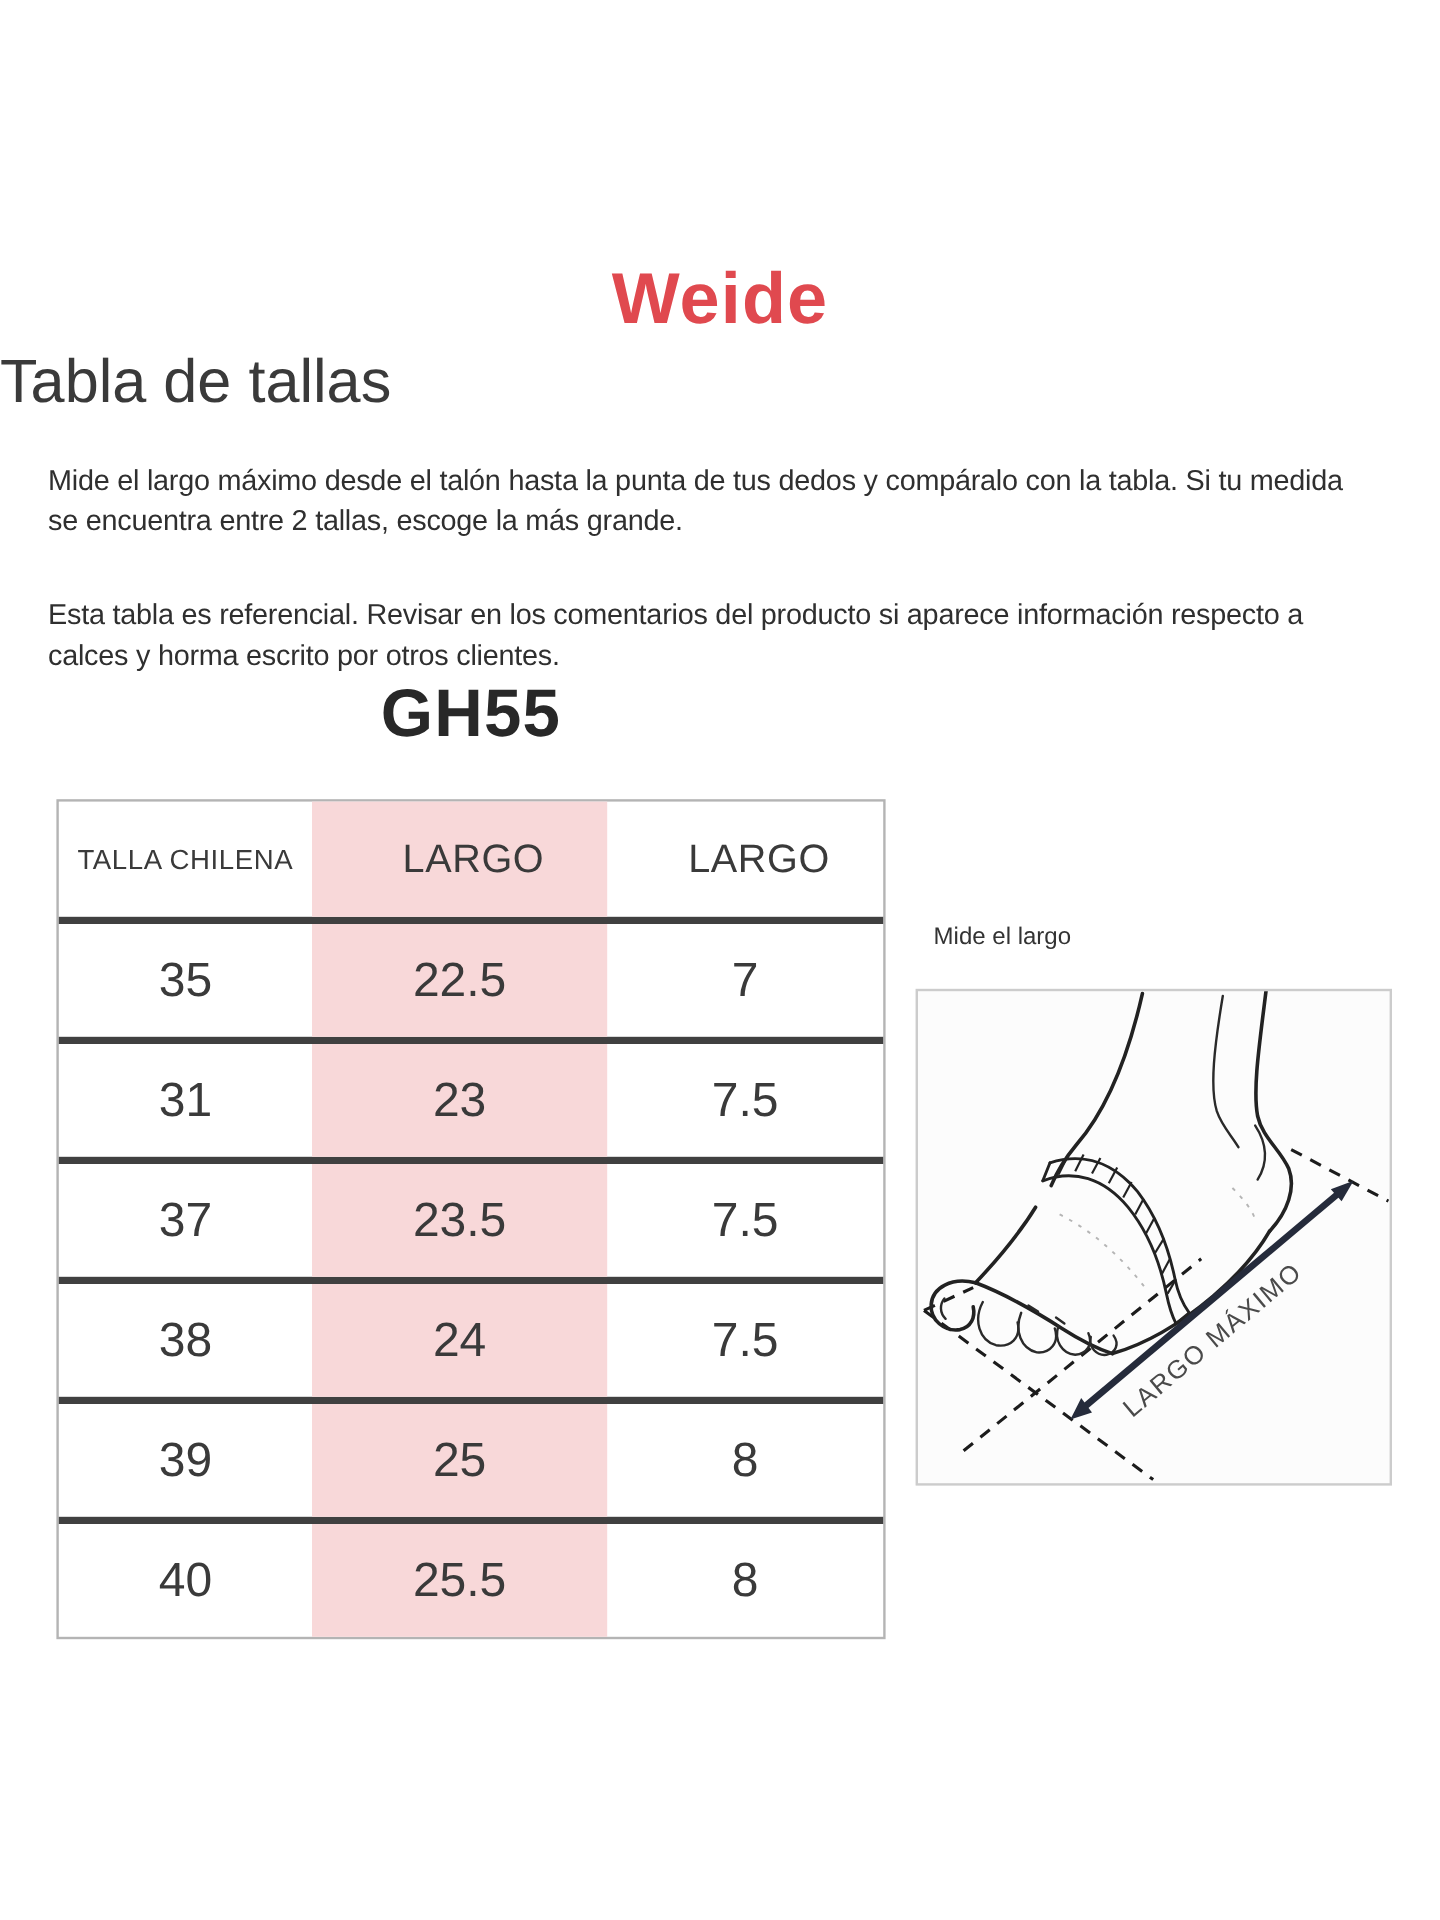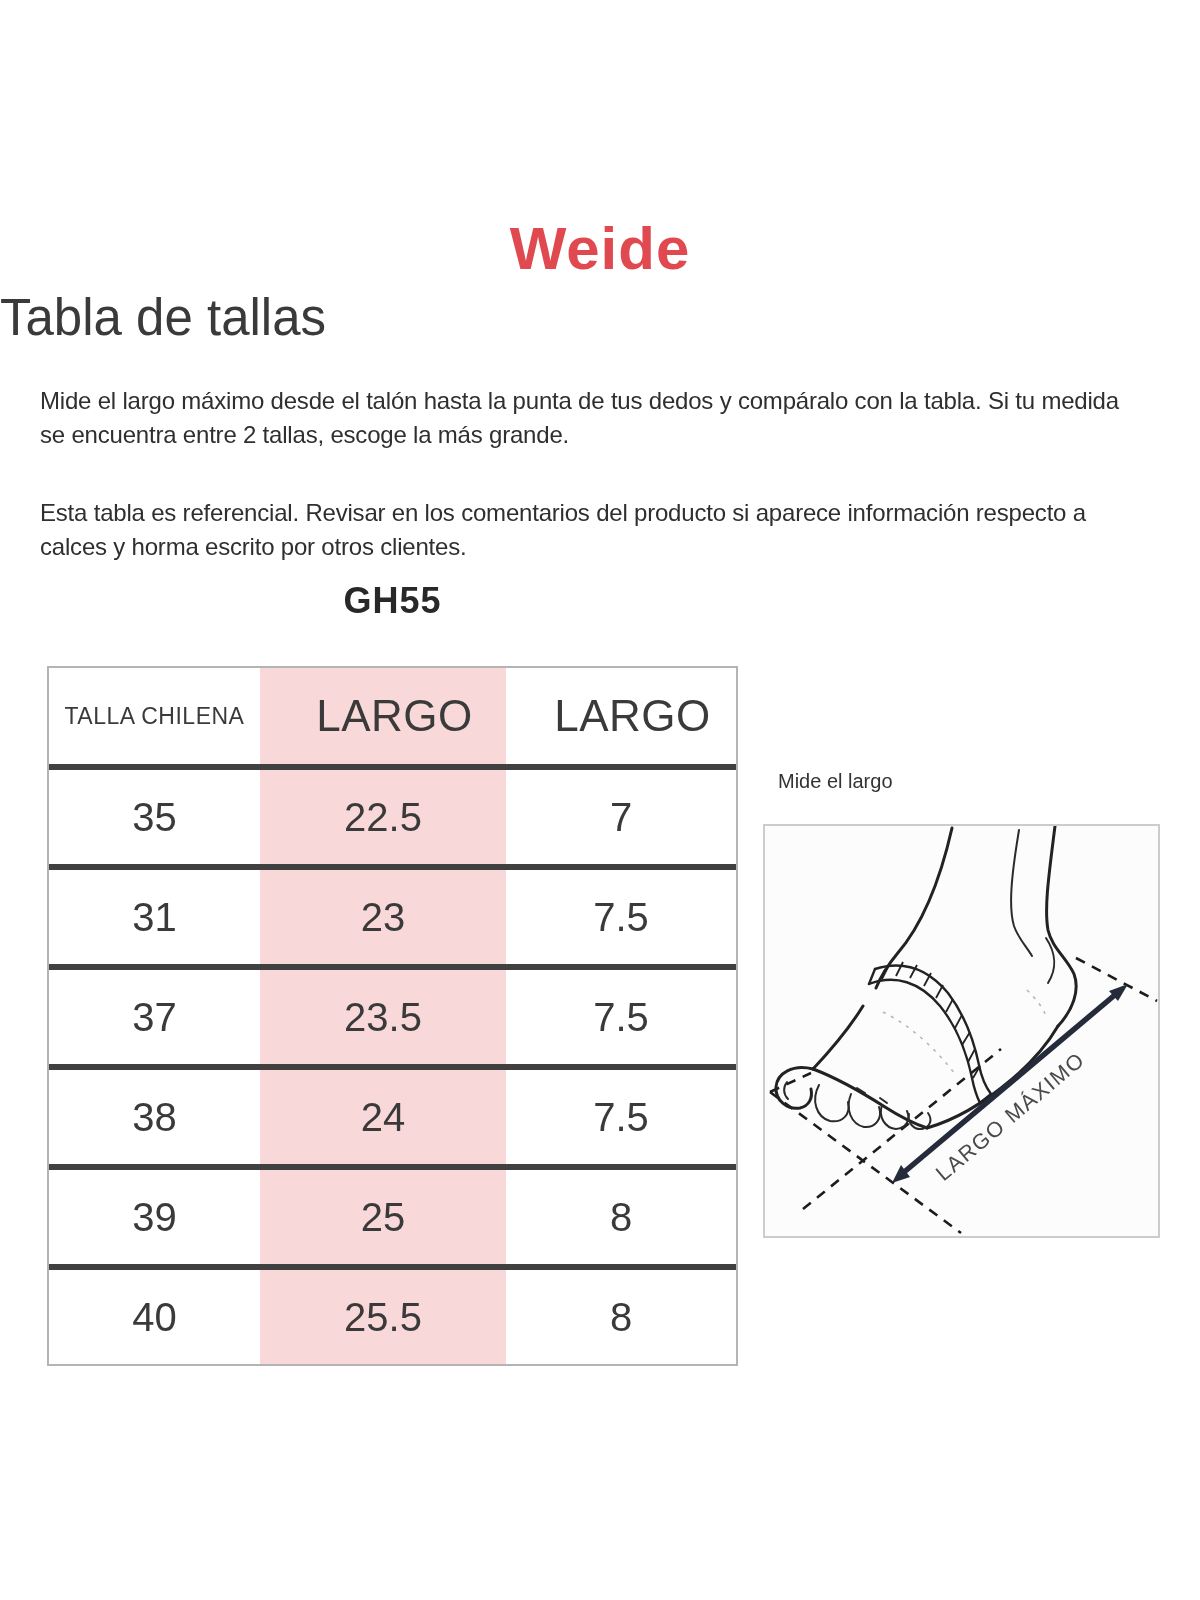--- a/index.html
+++ b/index.html
@@ -17,39 +17,39 @@
     text-align:left; font-size:51px; font-weight:400; color:#3a3a3a;
   }
   .para {
     position:absolute; left:40px; width:1098px;
     font-size:24px; line-height:34px; color:#2f2f2f; letter-spacing:-0.2px;
   }
   .para.p1 { top:384px; }
   .para.p2 { top:496px; }
 
   .model {
-    position:absolute; left:47px; top:580px; width:691px;
-    text-align:center; font-size:36px; font-weight:700; color:#282828;
+    position:absolute; left:47px; top:561px; width:691px;
+    text-align:center; font-size:56px; font-weight:700; color:#282828;
     letter-spacing:1px;
   }
 
   .size-table {
     position:absolute; left:47px; top:666px; width:691px;
     border:2px solid #b4b4b4; background:#fff;
   }
   .trow { display:grid; grid-template-columns:211px 246px 230px; }
   .trow + .trow { border-top:6px solid #404040; }
   .tcell {
     display:flex; align-items:center; justify-content:center;
     height:94px; color:#3a3a3a;
   }
   .trow.header .tcell { height:96px; }
   .tcell.c1 { background:#f8d8d9; }
   .trow.header .c0 { font-size:23px; letter-spacing:0.5px; }
-  .trow.header .c1, .trow.header .c2 { font-size:44px; letter-spacing:0.5px;padding-left:23px; }
+  .trow.header .c1, .trow.header .c2 { font-size:33px; letter-spacing:0.5px;padding-left:23px; }
   .trow.data .tcell { font-size:40px; }
 
   .measure-caption {
     position:absolute; left:778px; top:770px; width:397px;
     text-align:left; font-size:20px; color:#333;
   }
   .illus-box {
     position:absolute; left:763px; top:824px; width:397px; height:414px;
     border:2px solid #cccccc; background:#fcfcfc;
   }

